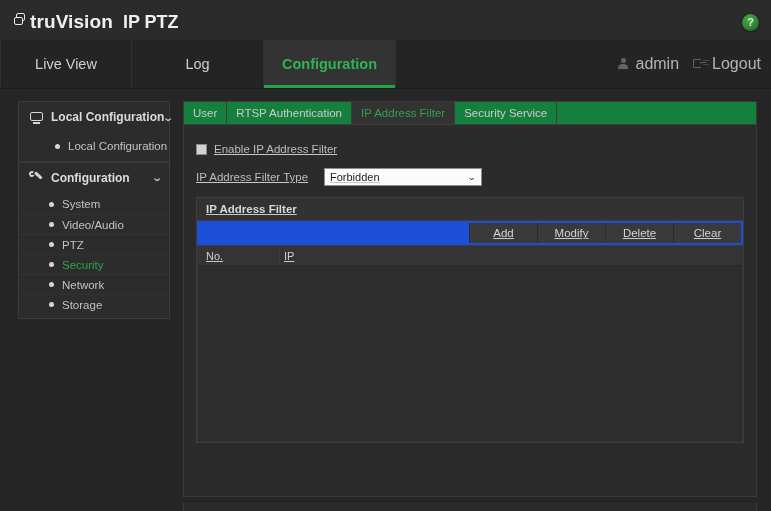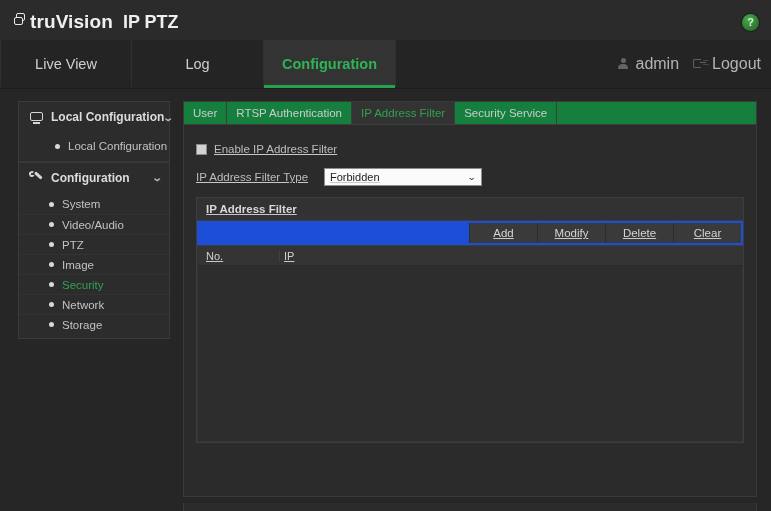--- a/index.html
+++ b/index.html
@@ -508,24 +508,20 @@
             <span>System</span>
           </div>
           <div class="side-item">
             <span class="dot"></span>
             <span>Video/Audio</span>
           </div>
           <div class="side-item">
             <span class="dot"></span>
             <span>PTZ</span>
           </div>
-          <div class="side-item">
-            <span class="dot"></span>
-            <span>Image</span>
-          </div>
           <div class="side-item active">
             <span class="dot"></span>
             <span>Security</span>
           </div>
           <div class="side-item">
             <span class="dot"></span>
             <span>Network</span>
           </div>
           <div class="side-item">
             <span class="dot"></span>

